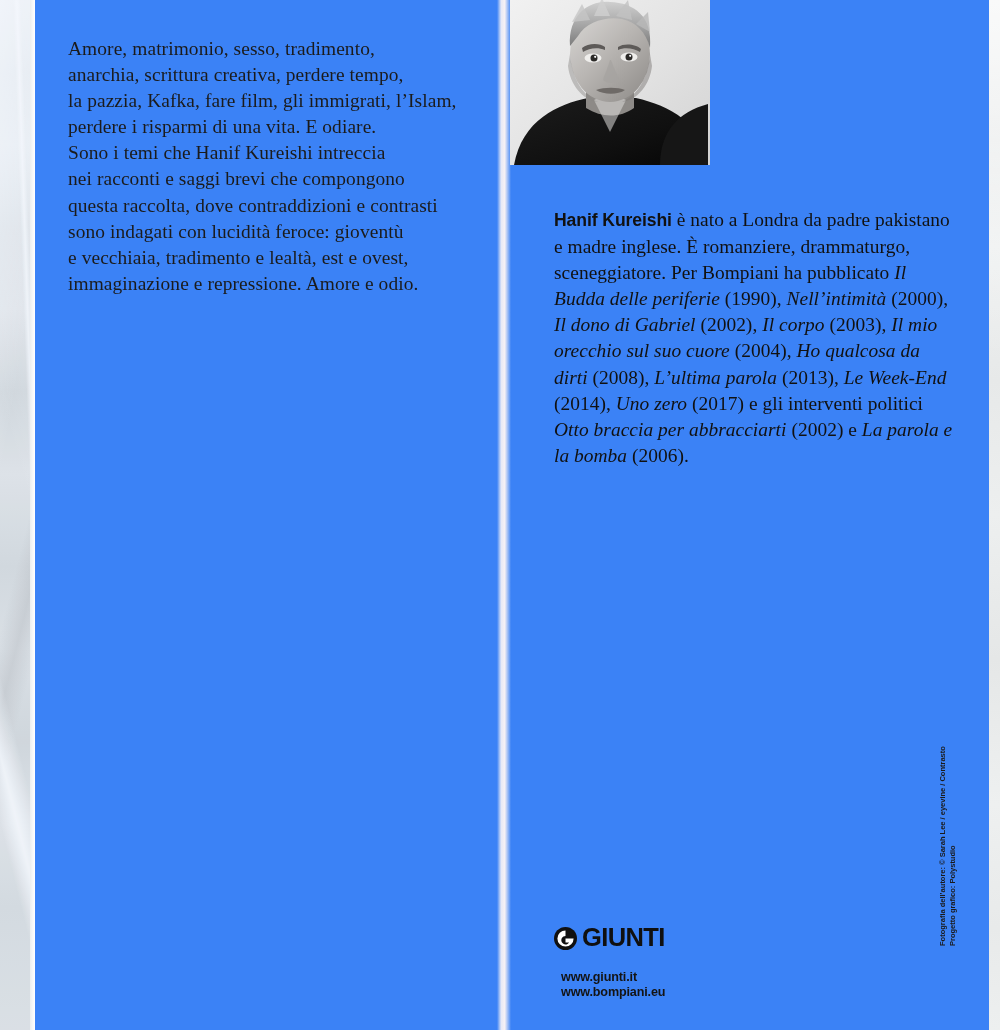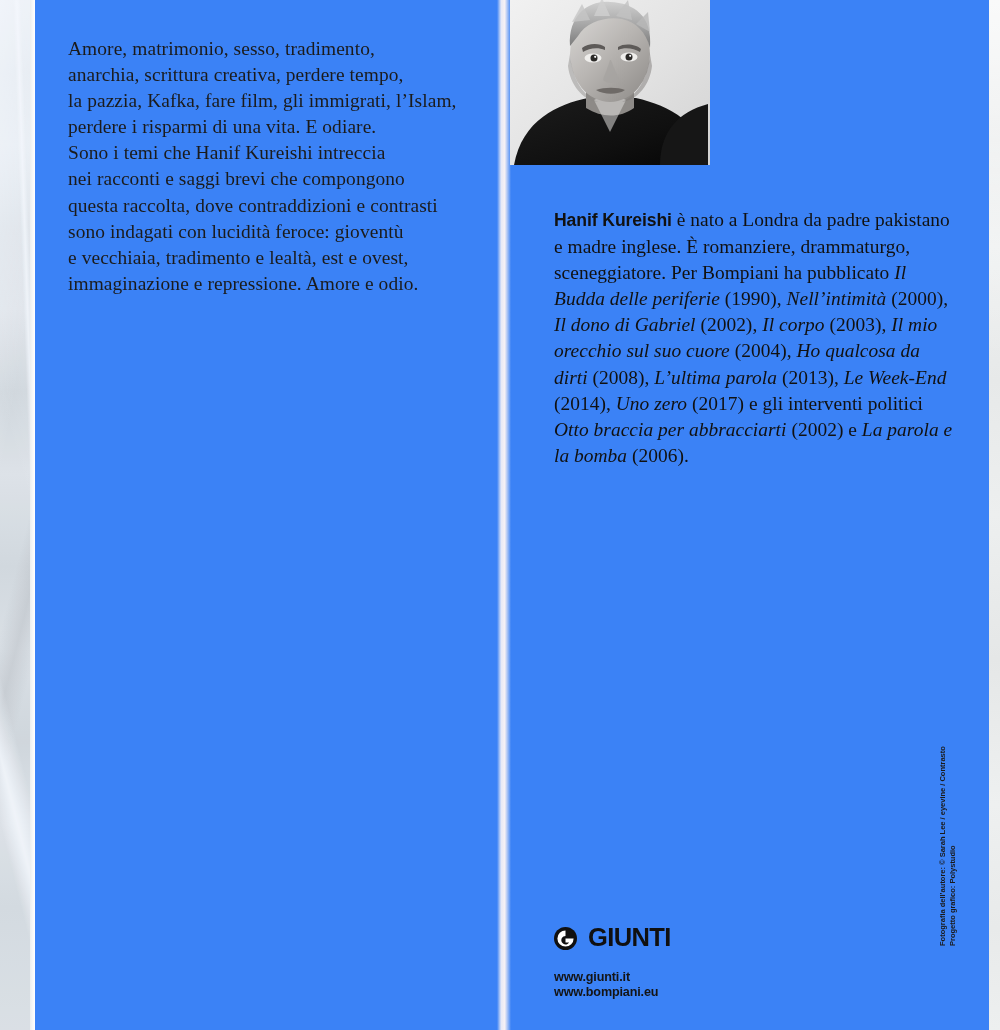--- a/index.html
+++ b/index.html
@@ -126,21 +126,21 @@
 
   
   .publisher {
     position: absolute;
     left: 554px;
     top: 925px;
   }
   .logo-row {
     display: flex;
     align-items: center;
-    gap: 11px;
+    gap: 5px;
     height: 26px;
   }
   .logo-mark {
     width: 23px;
     height: 23px;
     flex: 0 0 23px;
     display: block;
   }
   .logo-word {
     font-family: "Liberation Sans", "DejaVu Sans", sans-serif;
@@ -269,21 +269,21 @@
   </p>
 
   <div class="publisher">
     <div class="logo-row">
       <svg class="logo-mark" viewBox="0 0 23 23" aria-hidden="true">
         <circle cx="11.5" cy="11.5" r="11.5" fill="#101010"></circle>
         <path d="M11.5 3.4 a8.1 8.1 0 1 0 8.1 8.1 h-8.1 v3.9 h3.6 a4.2 4.2 0 1 1 -3.6 -6.4 z" fill="#ffffff"></path>
       </svg>
       <span class="logo-word">GIUNTI</span>
     </div>
-    <div class="urls" style="white-space: pre-line;">www.giunti.it
+    <div class="urls" style="white-space: pre-line; margin-left: 7px;">www.giunti.it
 www.bompiani.eu</div>
   </div>
 
   <div class="credits">
     <span>Fotografia dell’autore: © Sarah Lee / eyevine / Contrasto</span>
     <span>Progetto grafico: Polystudio</span>
   </div>
 
 </div>
 

